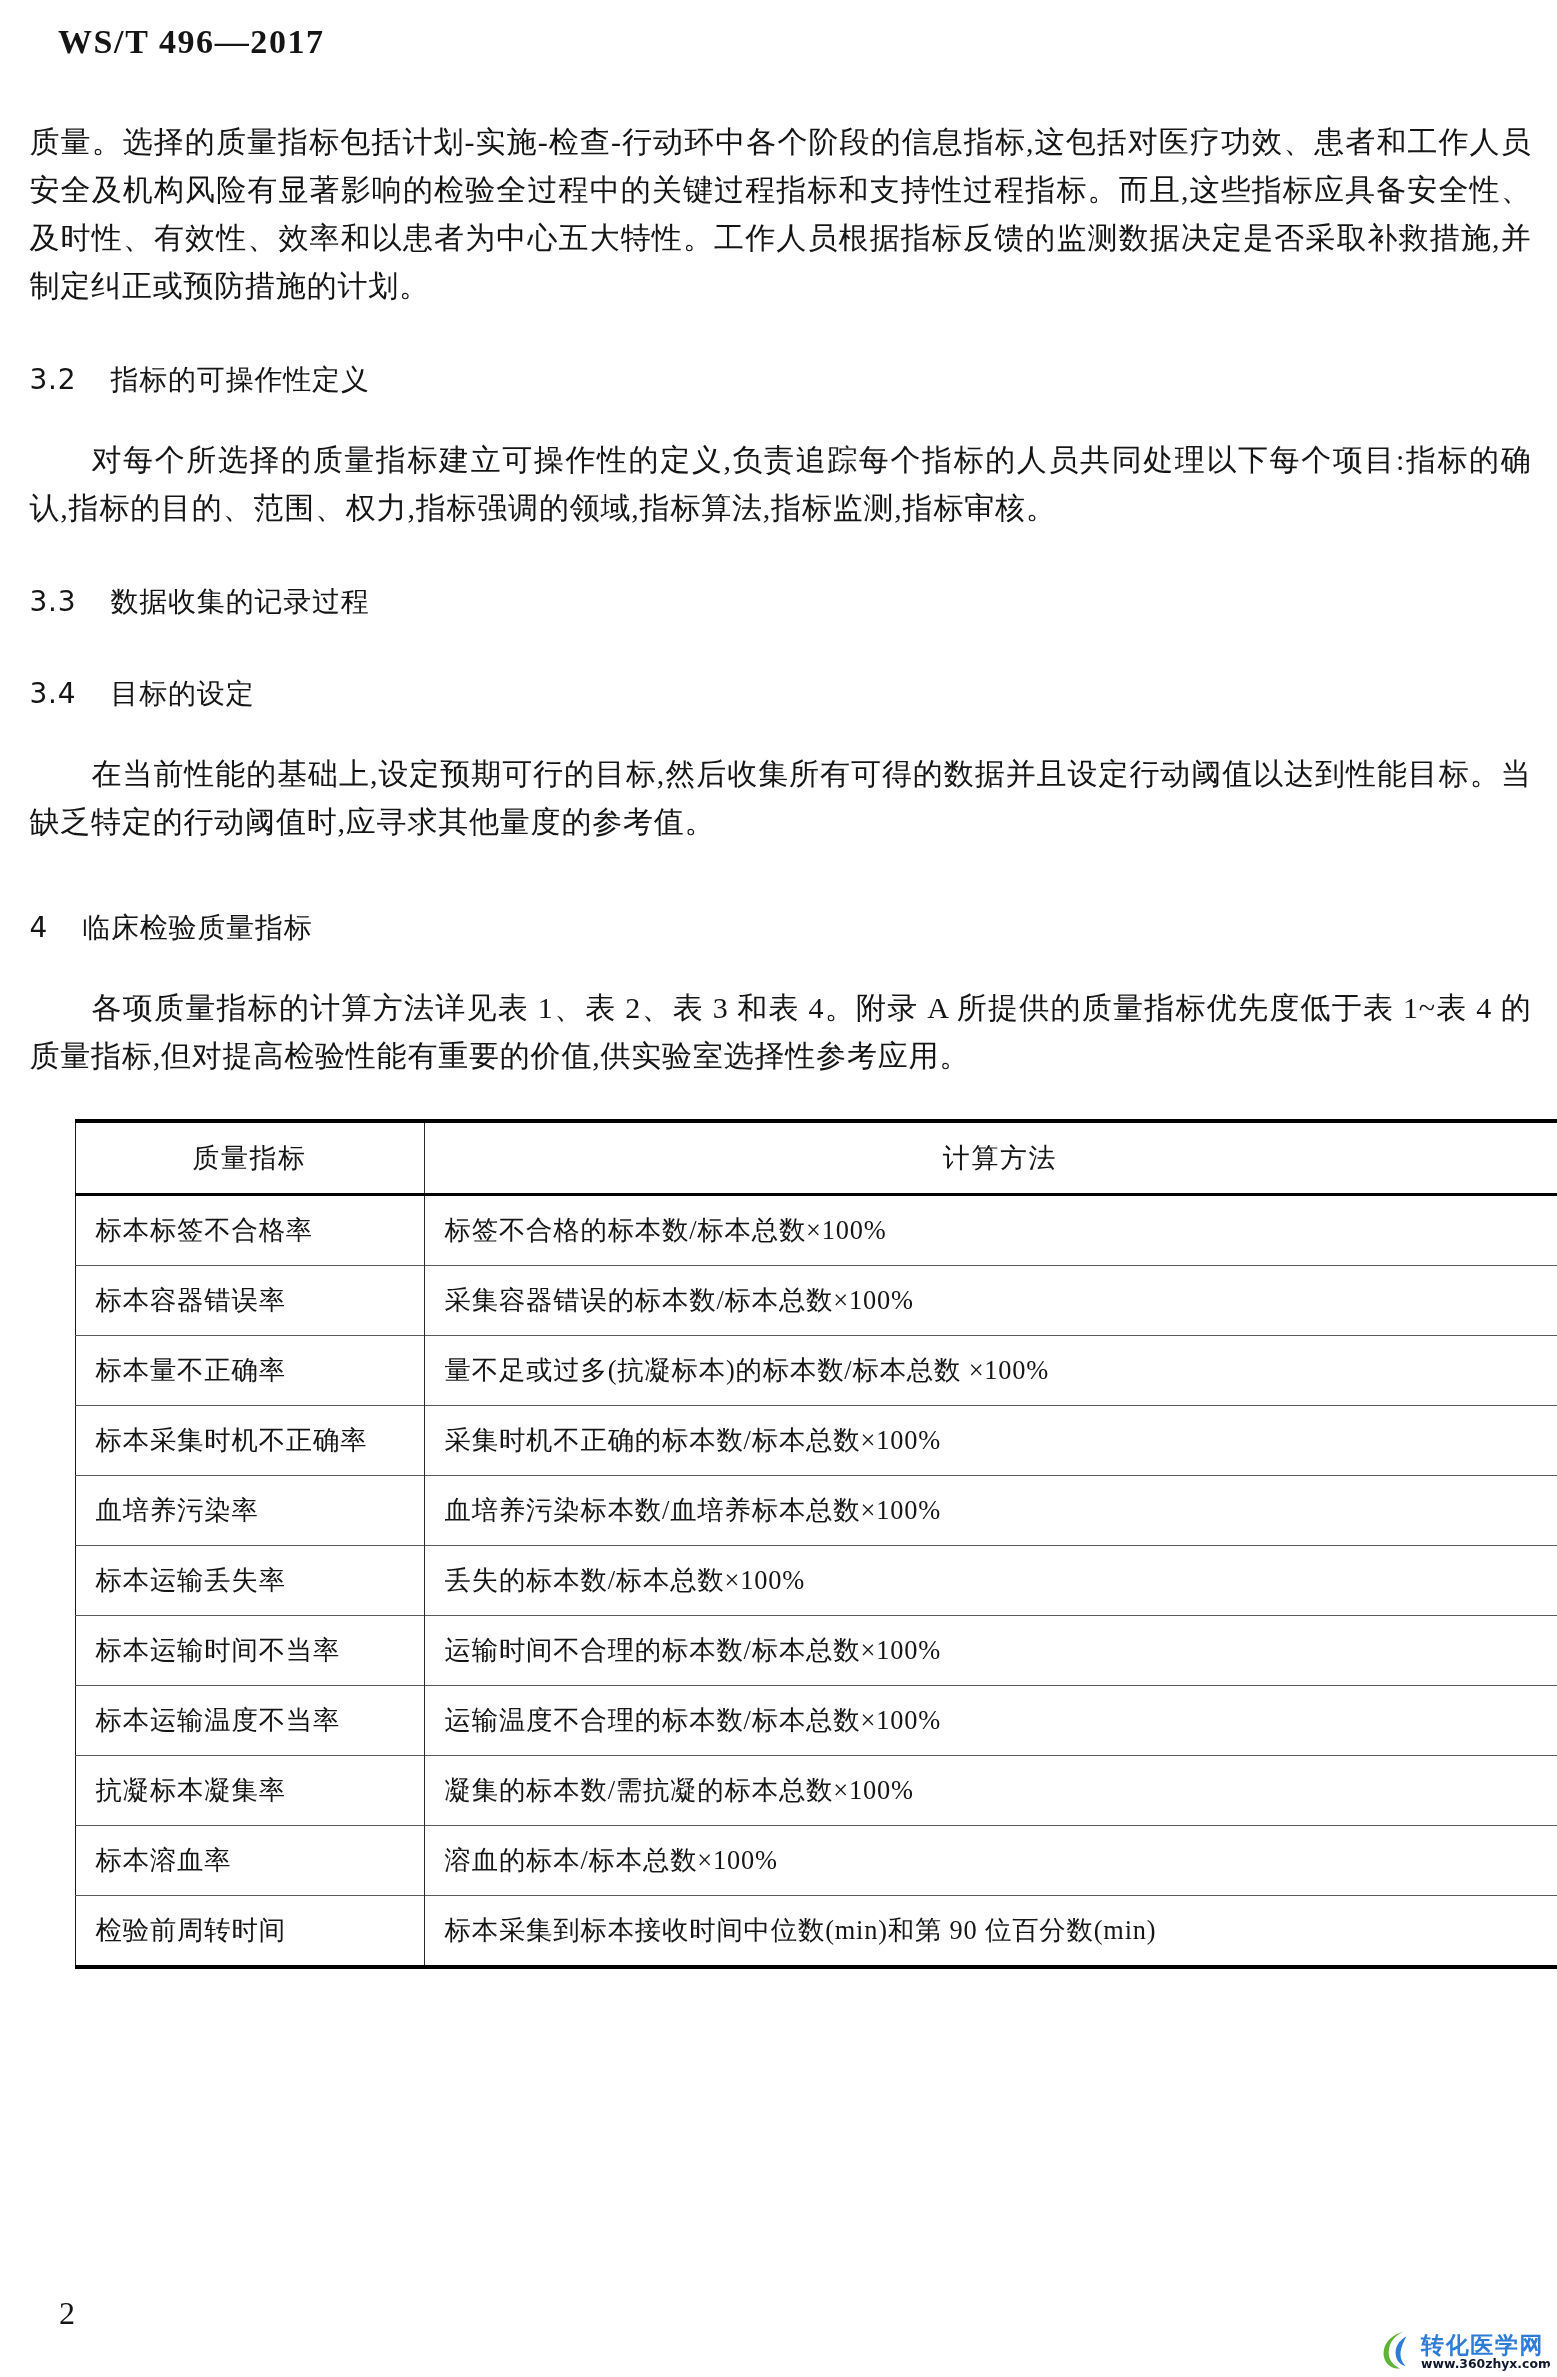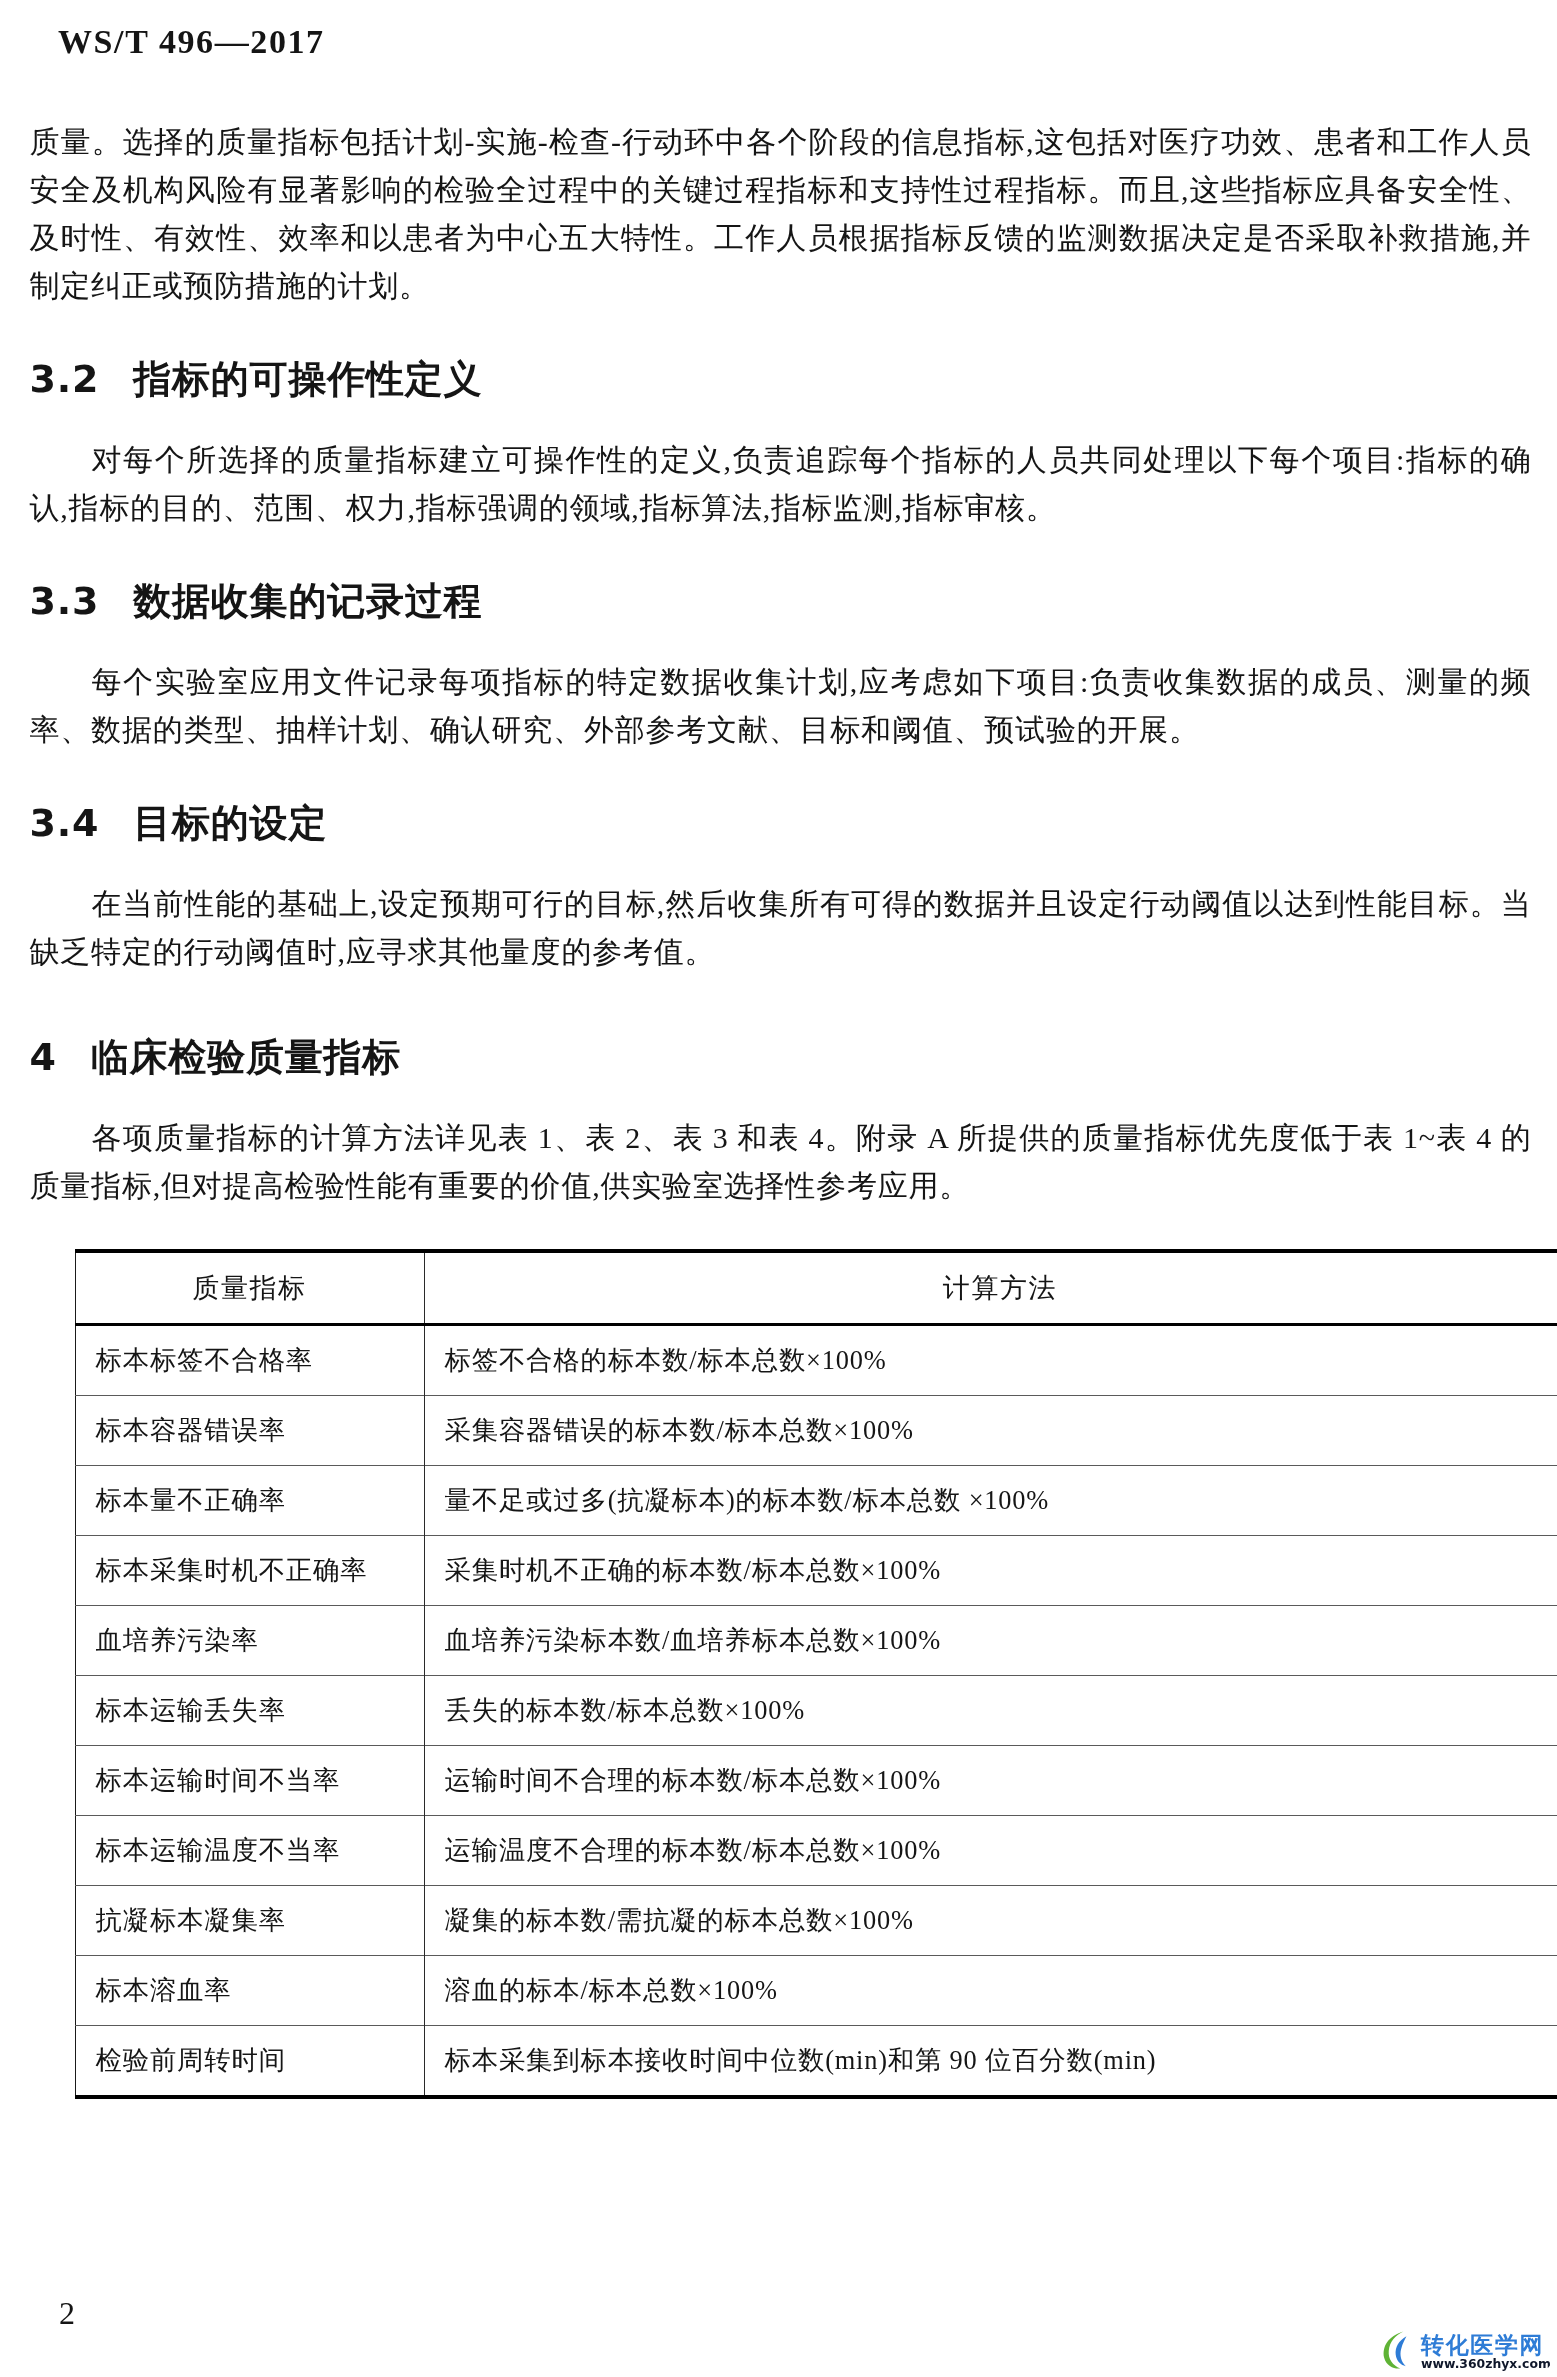--- a/index.html
+++ b/index.html
@@ -22,21 +22,21 @@
   }
   .para{
     margin:0;
     font-size:30px;line-height:48px;
     text-align:justify;text-justify:inter-ideograph;
     letter-spacing:0.8px;
   }
   .para.indent{text-indent:62px;}
   .sec-h{
     margin:47px 0 34px 0;
-    font-size:38px;line-height:45px;font-weight:bold;
+    font-size:28px;line-height:45px;font-weight:normal;
     font-family:"DejaVu Sans","Liberation Sans",sans-serif;
     letter-spacing:0.8px;
   }
   .sec-num{margin-right:34px;}
   .tbl-caption{
     margin:45px 0 0 0;
     text-align:center;
     font-size:30px;line-height:44px;font-weight:bold;
     font-family:"DejaVu Sans","Liberation Sans",sans-serif;
   }
@@ -103,21 +103,20 @@
     <p class="para">质量。选择的质量指标包括计划-实施-检查-行动环中各个阶段的信息指标,这包括对医疗功效、患者和工作人员安全及机构风险有显著影响的检验全过程中的关键过程指标和支持性过程指标。而且,这些指标应具备安全性、及时性、有效性、效率和以患者为中心五大特性。工作人员根据指标反馈的监测数据决定是否采取补救措施,并制定纠正或预防措施的计划。</p>
 
     <h2 class="sec-h">
       <span class="sec-num">3.2</span><span>指标的可操作性定义</span>
     </h2>
     <p class="para indent">对每个所选择的质量指标建立可操作性的定义,负责追踪每个指标的人员共同处理以下每个项目:指标的确认,指标的目的、范围、权力,指标强调的领域,指标算法,指标监测,指标审核。</p>
 
     <h2 class="sec-h">
       <span class="sec-num">3.3</span><span>数据收集的记录过程</span>
     </h2>
-    <p class="para indent">每个实验室应用文件记录每项指标的特定数据收集计划,应考虑如下项目:负责收集数据的成员、测量的频率、数据的类型、抽样计划、确认研究、外部参考文献、目标和阈值、预试验的开展。</p>
 
     <h2 class="sec-h">
       <span class="sec-num">3.4</span><span>目标的设定</span>
     </h2>
     <p class="para indent">在当前性能的基础上,设定预期可行的目标,然后收集所有可得的数据并且设定行动阈值以达到性能目标。当缺乏特定的行动阈值时,应寻求其他量度的参考值。</p>
 
     <h2 class="sec-h" style="margin-top:59px;">
       <span class="sec-num">4</span><span>临床检验质量指标</span>
     </h2>
     <p class="para indent">各项质量指标的计算方法详见表 1、表 2、表 3 和表 4。附录 A 所提供的质量指标优先度低于表 1~表 4 的质量指标,但对提高检验性能有重要的价值,供实验室选择性参考应用。</p>

